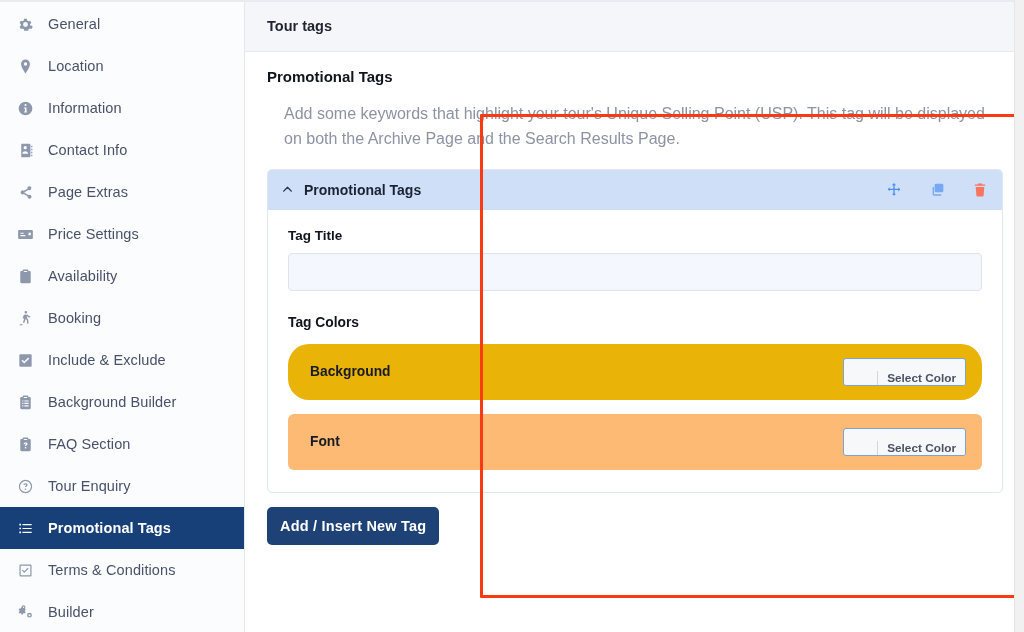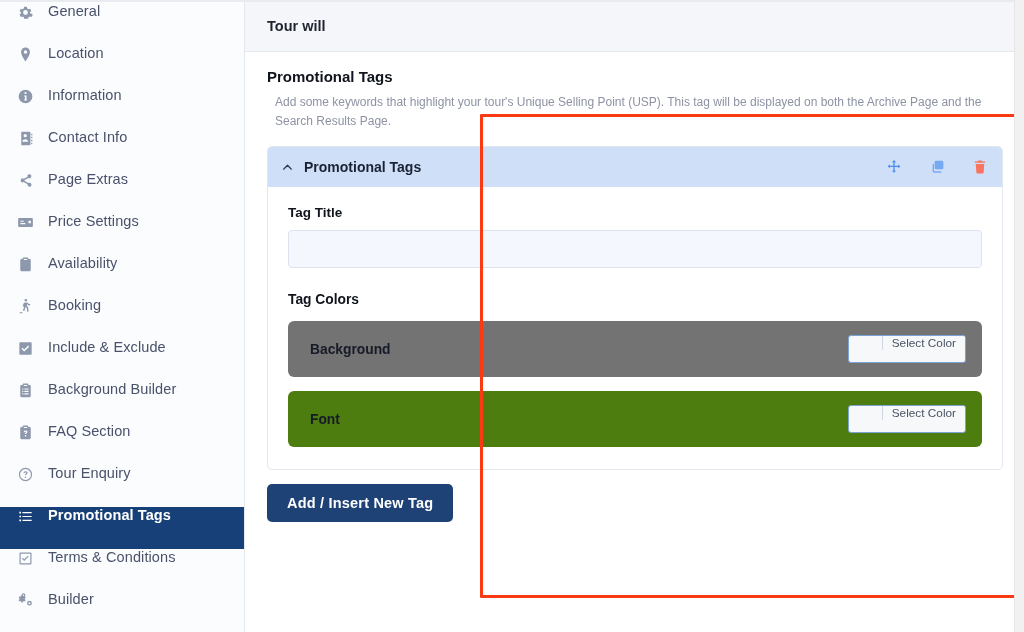--- a/index.html
+++ b/index.html
@@ -25,21 +25,21 @@
     flex: 0 0 245px;
     height: 632px;
     background: #fbfcfe;
     border-right: 1px solid #e3e7ee;
     padding-top: 3px;
     position: relative;
     overflow: hidden;
   }
   .nav-item {
     display: flex;
-    align-items: flex-start;
+    align-items: center;
     height: 42px;
     padding-left: 16px;
     gap: 14px;
     position: relative;
     cursor: pointer;
   }
   .nav-item .nav-icon {
     width: 18px; height: 18px;
     flex: 0 0 18px;
     display: flex; align-items: center; justify-content: center;
@@ -99,24 +99,24 @@
     padding: 16px 22px 0 22px;
     position: relative;
   }
   .section-title {
     font-size: 15px;
     font-weight: bold;
     color: #10141c;
     margin: 0 0 4px 0;
   }
   .section-desc {
-    font-size: 12px;
+    font-size: 16px;
     line-height: 1.55;
     color: #8d93a3;
-    margin: 8px;
+    margin: 17px;
     max-width: 740px;
   }
 
   
   .tag-card {
     margin-top: 16px;
     border: 1px solid #e1e6ef;
     border-radius: 5px;
     background: #ffffff;
     overflow: hidden;
@@ -192,27 +192,28 @@
     padding: 0 16px 0 22px;
   }
   .color-row-label {
     font-size: 13.8px;
     font-weight: bold;
     color: #161b27;
     flex: 1 1 auto;
   }
   .color-picker {
     display: flex;
-    align-items: flex-start;
+    align-items: flex-end;
     height: 28px;
     border: 1px solid #7aa3d6;
     border-radius: 3px;
     overflow: hidden;
     cursor: pointer;
     background: #f6f8fa;
+    font-weight: bold;
   }
   .swatch { width: 33px; }
   .picker-label {
     display: flex; align-items: center;
     padding: 0 9px;
     font-size: 11.8px;
     color: #4a5264;
     background: #f6f8fa;
     border-left: 1px solid #cdd6e2;
     white-space: nowrap;
@@ -221,21 +222,21 @@
   .footer-bar {
     margin-top: 14px;
     padding-bottom: 18px;
   }
   .primary-btn {
     background: #1e4275;
     color: #ffffff;
     border: none;
     border-radius: 5px;
     height: 38px;
-    padding: 0 20px;
+    padding: 0 13px;
     font-size: 14.5px;
     font-weight: bold;
     letter-spacing: .2px;
     cursor: pointer;
     font-family: "Liberation Sans", sans-serif;
   }
 
   
   .annot {
     position: absolute;
@@ -388,21 +389,21 @@
             <path d="M9.2 1.9a2.7 2.7 0 1 0 0 5.4 2.7 2.7 0 0 0 0-5.4zm0 1.6a1.1 1.1 0 1 1 0 2.2 1.1 1.1 0 0 1 0-2.2zM3.4 6.3l-1.1 1.9 1.2.95a4.6 4.6 0 0 0 0 1.3L2.3 11.4l1.1 1.9 1.45-.5c.33.3.7.52 1.1.68l.25 1.5h2.2l.25-1.5c.4-.16.77-.38 1.1-.68l1.45.5 1.1-1.9-1.2-.95c.05-.43.05-.87 0-1.3l1.2-.95-1.1-1.9-1.45.5a4.6 4.6 0 0 0-1.1-.68L8.4 4.1H6.2L5.95 5.6c-.4.16-.77.38-1.1.68L3.4 6.3zM17.6 12.4a3.4 3.4 0 1 0 0 6.8 3.4 3.4 0 0 0 0-6.8zm0 2a1.4 1.4 0 1 1 0 2.8 1.4 1.4 0 0 1 0-2.8z"></path>
           </svg>
         </span>
         <span class="nav-label">Builder</span>
       </div>
     </nav>
 
   <section class="main">
 
     <div class="panel-head">
-      <div class="panel-head-title">Tour will</div>
+      <div class="panel-head-title">Tour tags</div>
     </div>
 
     <div class="panel-body">
       <h2 class="section-title">Promotional Tags</h2>
       <p class="section-desc">Add some keywords that highlight your tour's Unique Selling Point (USP). This tag will be displayed on both the Archive Page and the Search Results Page.</p>
 
       <div class="tag-card">
 
         <div class="tag-card-head" style="background: rgb(206, 223, 247);">
           <span class="chev">
@@ -431,28 +432,28 @@
           </span>
         </div>
 
         <div class="tag-card-body">
           <div class="field-label">Tag Title</div>
           <input class="text-input" type="text" id="tag-title-input" placeholder="" style="">
 
           <div class="sub-block">
             <div class="sub-title">Tag Colors</div>
             <div id="color-rows">
-                <div class="color-row" style="background: #737373;">
+                <div class="color-row" style="background: #eab308; border-radius: 21px;">
                   <div class="color-row-label">Background</div>
                   <div class="color-picker">
                     <div class="swatch" style="background: rgb(22, 52, 95);"></div>
                     <div class="picker-label">Select Color</div>
                   </div>
                 </div>
-                <div class="color-row" style="background: #4d7c0f;">
+                <div class="color-row" style="background: #fdba74;">
                   <div class="color-row-label">Font</div>
                   <div class="color-picker">
                     <div class="swatch" style="background: rgb(255, 255, 255);"></div>
                     <div class="picker-label">Select Color</div>
                   </div>
                 </div>
               </div>
           </div>
         </div>
       </div>

